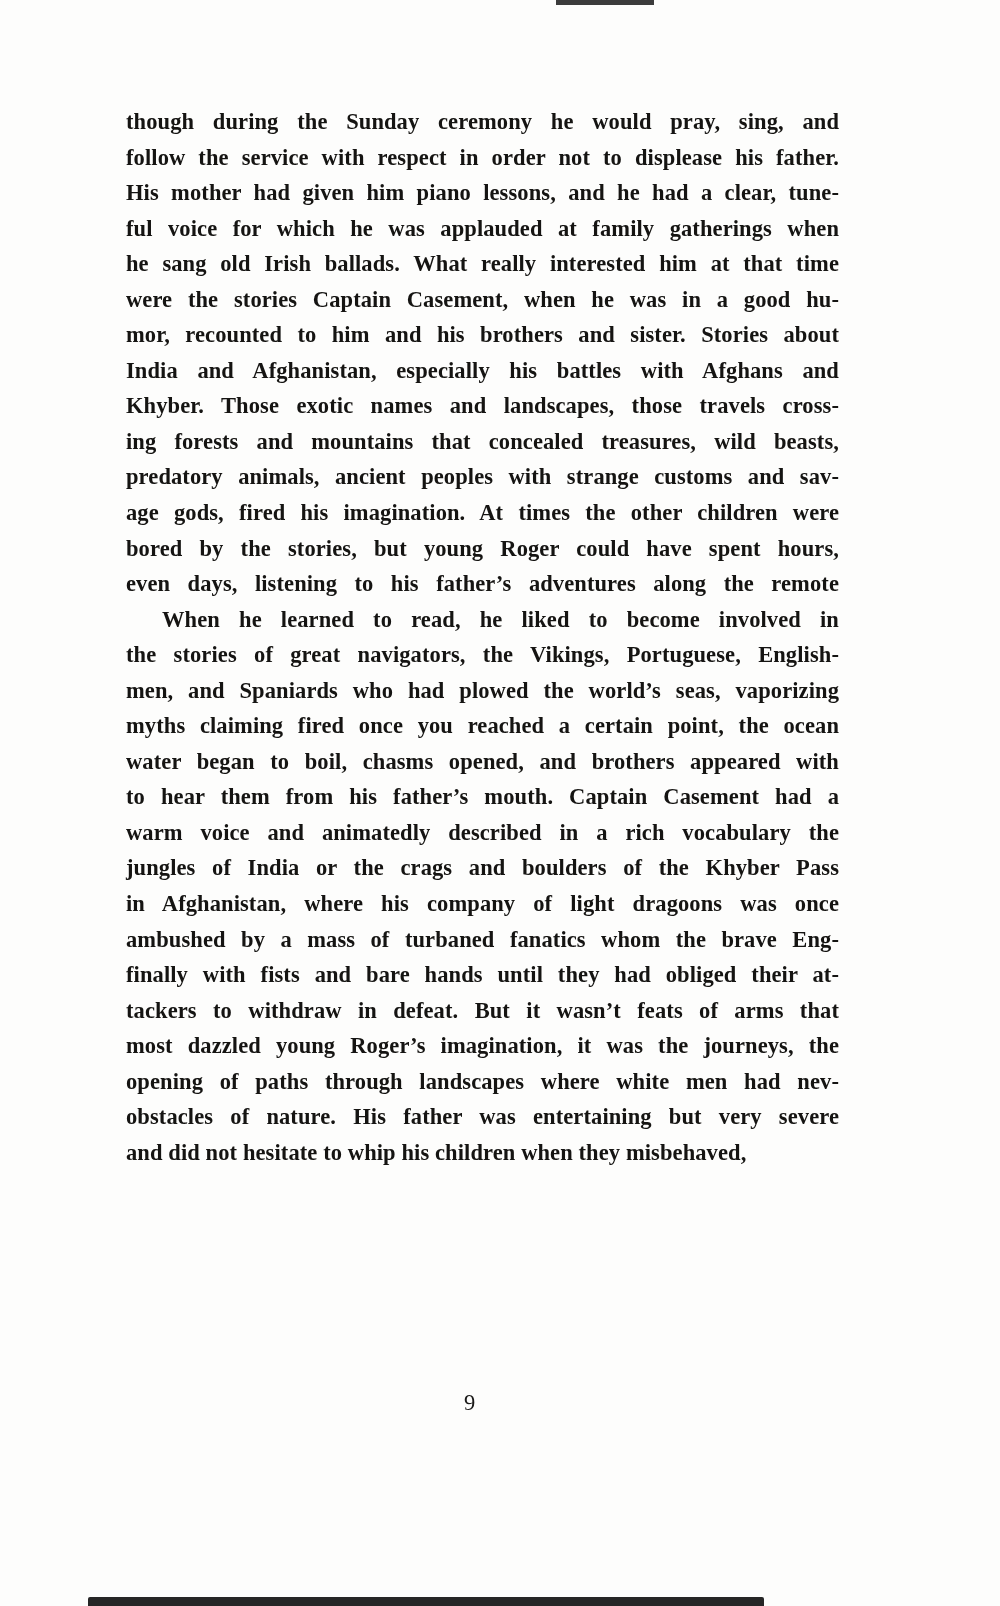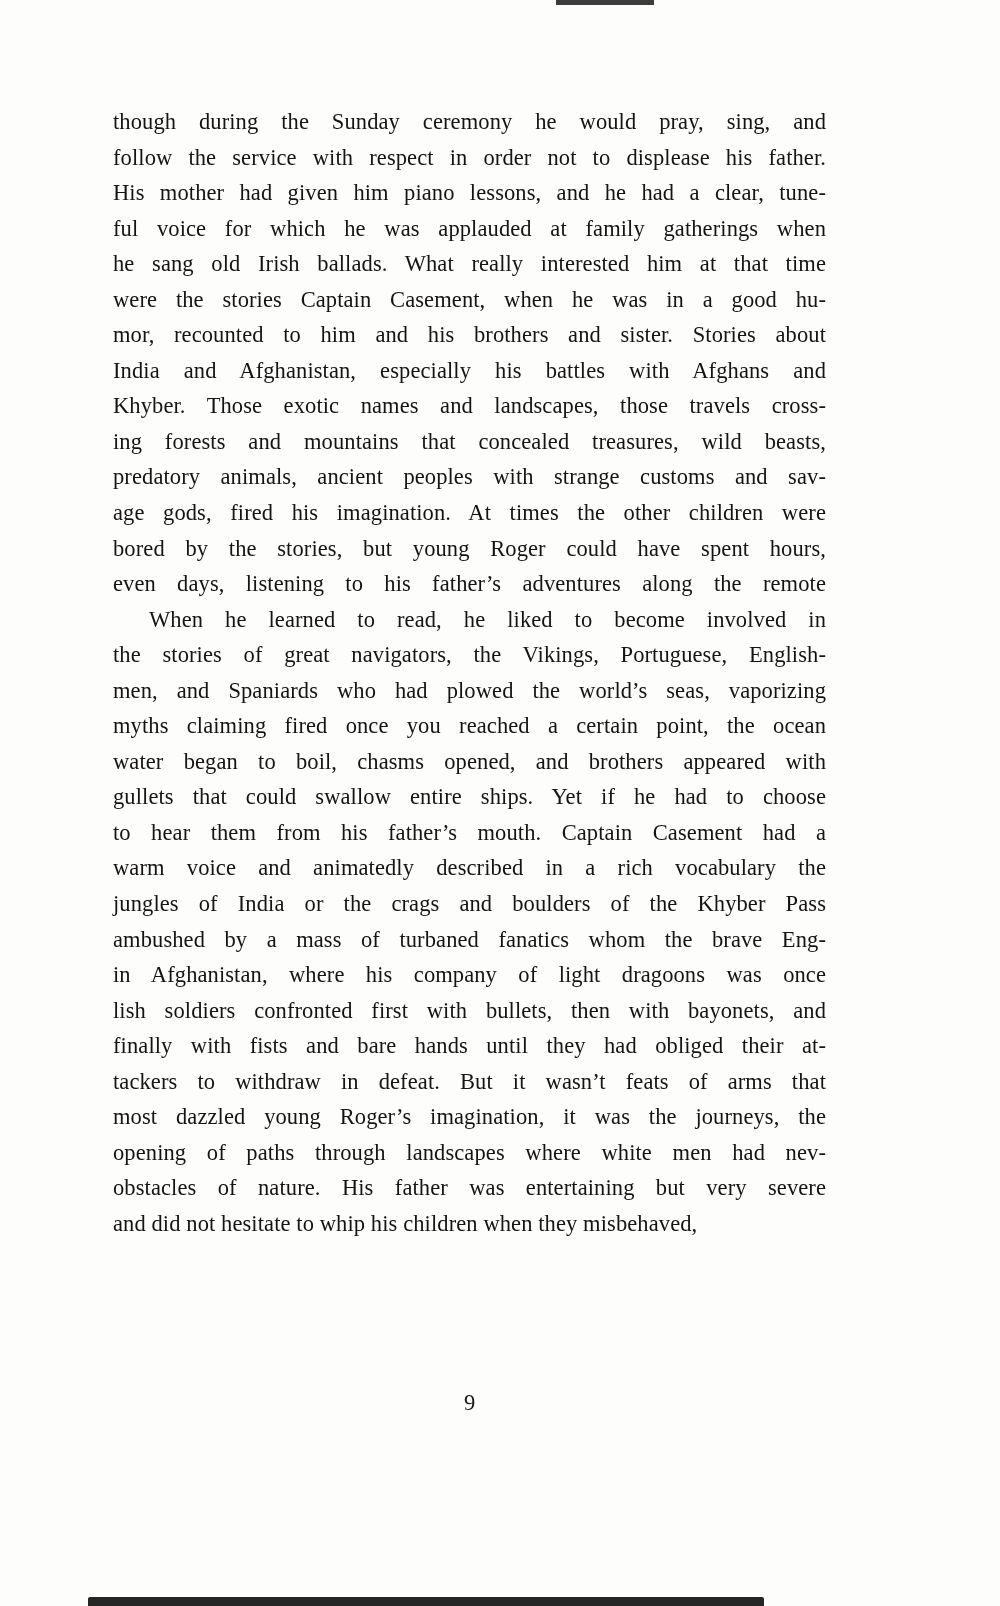--- a/index.html
+++ b/index.html
@@ -30,25 +30,26 @@
     bottom: 0;
     left: 88px;
     width: 676px;
     height: 9px;
     background: #262626;
     border-radius: 2px 2px 0 0;
   }
   .text-block {
     position: absolute;
     top: 104px;
-    left: 113px;
+    left: 126px;
     width: 713px;
     font-size: 22.5px;
     line-height: 35.55px;
     letter-spacing: 0.1px;
+    font-weight: bold;
   }
   .paragraph {
     margin: 0;
     padding: 0;
   }
   .line {
     text-align: justify;
     text-align-last: justify;
     white-space: normal;
   }
@@ -90,27 +91,25 @@
         <div class="line">age gods, fired his imagination. At times the other children were</div>
         <div class="line">bored by the stories, but young Roger could have spent hours,</div>
         <div class="line">even days, listening to his father’s adventures along the remote</div>
       </div>
       <div class="paragraph">
         <div class="line indent">When he learned to read, he liked to become involved in</div>
         <div class="line">the stories of great navigators, the Vikings, Portuguese, English-</div>
         <div class="line">men, and Spaniards who had plowed the world’s seas, vaporizing</div>
         <div class="line">myths claiming fired once you reached a certain point, the ocean</div>
         <div class="line">water began to boil, chasms opened, and brothers appeared with</div>
-        <div class="line">gullets that could swallow entire ships. Yet if he had to choose</div>
         <div class="line">to hear them from his father’s mouth. Captain Casement had a</div>
         <div class="line">warm voice and animatedly described in a rich vocabulary the</div>
         <div class="line">jungles of India or the crags and boulders of the Khyber Pass</div>
+        <div class="line">in Afghanistan, where his company of light dragoons was once</div>
         <div class="line">ambushed by a mass of turbaned fanatics whom the brave Eng-</div>
-        <div class="line">in Afghanistan, where his company of light dragoons was once</div>
-        <div class="line">lish soldiers confronted first with bullets, then with bayonets, and</div>
         <div class="line">finally with fists and bare hands until they had obliged their at-</div>
         <div class="line">tackers to withdraw in defeat. But it wasn’t feats of arms that</div>
         <div class="line">most dazzled young Roger’s imagination, it was the journeys, the</div>
         <div class="line">opening of paths through landscapes where white men had nev-</div>
         <div class="line">obstacles of nature. His father was entertaining but very severe</div>
         <div class="line last">and did not hesitate to whip his children when they misbehaved,</div>
       </div>
     </div>
 
   <div class="page-number">9</div>

